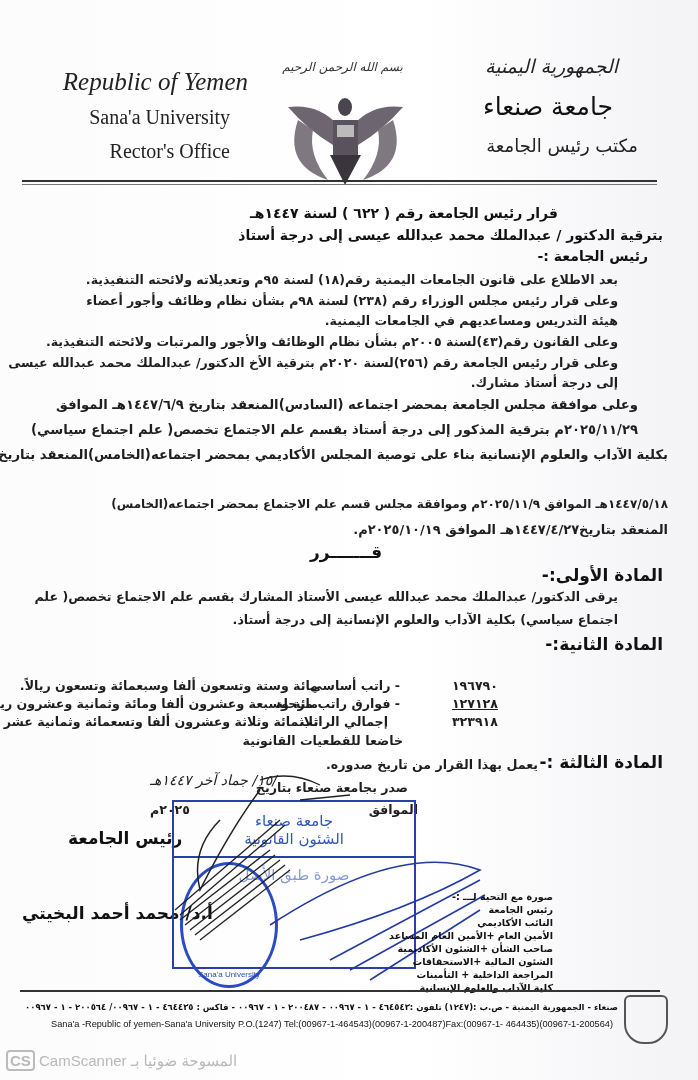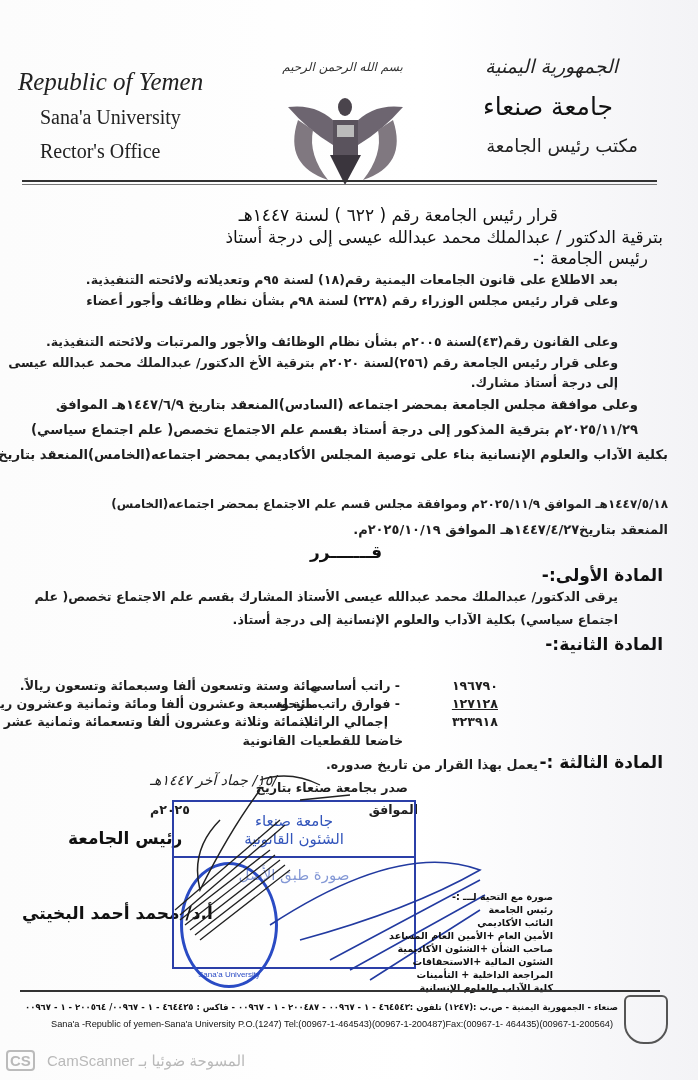--- a/index.html
+++ b/index.html
@@ -4,42 +4,42 @@
 <style>
   html, body { margin: 0; padding: 0; }
   body {
     width: 698px; height: 1080px; overflow: hidden; position: relative;
     background: #fdfdfd;
     font-family: "DejaVu Sans", sans-serif; color: #1a1a1a;
   }
   .page { position: absolute; left: 0; top: 0; width: 698px; height: 1080px;
     background: linear-gradient(90deg, #fcfcfc 0%, #ffffff 60%, #f3f3f6 100%); }
   .abs { position: absolute; }
-  .en { font-family: "Liberation Serif", serif; color: #222; text-align: left; }
+  .en { font-family: "Liberation Serif", serif; color: #222; text-align: right; }
   .en-title { left: 18px; top: 68px; width: 230px; font-size: 25px; font-style: italic; }
   .en-line { left: 40px; width: 190px; font-size: 20px; }
   .ar { direction: rtl; font-family: "DejaVu Sans", sans-serif; }
   .ar-head1 { right: 80px; top: 55px; font-size: 19px; font-style: italic; color: #222; }
   .ar-head2 { right: 85px; top: 92px; font-size: 25px; color: #111; }
   .ar-head3 { right: 60px; top: 135px; font-size: 18px; color: #222; }
   .basmala { left: 260px; top: 60px; width: 165px; text-align: center; font-size: 12px; color: #333; direction: rtl; font-style: italic; }
   .emblem { left: 278px; top: 85px; width: 135px; height: 105px; }
   .rule { left: 22px; width: 635px; height: 2px; background: #333; }
-  .title { right: 48px; font-size: 17px; font-weight: normal; color: #111; white-space: nowrap; }
+  .title { right: 48px; font-size: 14px; font-weight: bold; color: #111; white-space: nowrap; }
   .body { font-size: 12.6px; font-weight: bold; color: #1e1e1e; white-space: nowrap; }
   .hd { font-size: 17px; font-weight: bold; color: #111; }
   .cc { font-size: 9.6px; font-weight: bold; color: #111; line-height: 13px; text-align: right; }
   .stamp-box { left: 385px; top: 800px; width: 140px; height: 150px; border: 2px solid #2b3fa8; }
   .stamp-txt { color: #3355bb; font-size: 15px; text-align: center; direction: rtl; }
   .seal { left: 377px; top: 860px; width: 92px; height: 120px; border: 3px solid #2a4bc4; border-radius: 50%; }
   .footer-ar { right: 80px; top: 1002px; font-size: 8.5px; font-weight: bold; color: #111; white-space: nowrap; }
   .footer-en { right: 85px; top: 1019px; font-size: 9.2px; color: #111; white-space: nowrap; font-family: "Liberation Sans", sans-serif; }
   .logo { right: 30px; top: 995px; width: 40px; height: 45px; border: 2px solid #555; border-radius: 6px 6px 20px 20px; }
   .cs { left: 6px; top: 1050px; font-family: "Liberation Sans", sans-serif; font-size: 15px; color: #b9b9b9; }
-  .cs-badge { display: inline-block; border: 2px solid #bbb; border-radius: 4px; padding: 0 2px; font-weight: bold; margin-right: 8px; }
+  .cs-badge { display: inline-block; border: 2px solid #bbb; border-radius: 4px; padding: 0 2px; font-weight: bold; margin-right: 0; }
 </style>
 </head>
 <body>
 
 <div class="page">
 
   <div class="abs en en-title">Republic of Yemen</div>
   <div class="abs en en-line" style="top:106px">Sana'a University</div>
   <div class="abs en en-line" style="top:140px">Rector's Office</div>
 
@@ -61,20 +61,21 @@
 
   <div class="abs rule" style="top:180px"></div>
   <div class="abs rule" style="top:184px;height:1px;background:#777"></div>
 
   <div class="abs ar title" style="top:205px;right:140px">قرار رئيس الجامعة رقم ( ٦٢٢ ) لسنة ١٤٤٧هـ</div>
   <div class="abs ar title" style="top:227px;right:35px">بترقية الدكتور / عبدالملك محمد عبدالله عيسى إلى درجة أستاذ</div>
   <div class="abs ar title" style="top:248px;right:50px">رئيس الجامعة :-</div>
 
   <div class="abs ar body" style="top:272px;right:80px">بعد الاطلاع على قانون الجامعات اليمنية رقم(١٨) لسنة ٩٥م وتعديلاته ولائحته التنفيذية.</div>
   <div class="abs ar body" style="top:293px;right:80px">وعلى قرار رئيس مجلس الوزراء رقم (٢٣٨) لسنة ٩٨م بشأن نظام وظائف وأجور أعضاء</div>
+  <div class="abs ar body" style="top:313px;right:80px">هيئة التدريس ومساعديهم في الجامعات اليمنية.</div>
   <div class="abs ar body" style="top:334px;right:80px">وعلى القانون رقم(٤٣)لسنة ٢٠٠٥م بشأن نظام الوظائف والأجور والمرتبات ولائحته التنفيذية.</div>
   <div class="abs ar body" style="top:355px;right:80px">وعلى قرار رئيس الجامعة رقم (٢٥٦)لسنة ٢٠٢٠م بترقية الأخ الدكتور/ عبدالملك محمد عبدالله عيسى</div>
   <div class="abs ar body" style="top:375px;right:80px">إلى درجة أستاذ مشارك.</div>
   <div class="abs ar body" style="top:397px;right:60px;font-size:13.2px">وعلى موافقة مجلس الجامعة بمحضر اجتماعه (السادس)المنعقد بتاريخ ١٤٤٧/٦/٩هـ الموافق</div>
   <div class="abs ar body" style="top:422px;right:60px;font-size:13.2px">٢٠٢٥/١١/٢٩م بترقية المذكور إلى درجة أستاذ بقسم علم الاجتماع تخصص( علم اجتماع سياسي)</div>
   <div class="abs ar body" style="top:447px;right:30px;font-size:13.2px">بكلية الآداب والعلوم الإنسانية بناء على توصية المجلس الأكاديمي بمحضر اجتماعه(الخامس)المنعقد بتاريخ</div>
   <div class="abs ar body" style="top:497px;right:30px;font-size:12px">١٤٤٧/٥/١٨هـ الموافق ٢٠٢٥/١١/٩م وموافقة مجلس قسم علم الاجتماع بمحضر اجتماعه(الخامس)</div>
   <div class="abs ar body" style="top:522px;right:30px;font-size:13px">المنعقد بتاريخ١٤٤٧/٤/٢٧هـ الموافق ٢٠٢٥/١٠/١٩م.</div>
 
   <div class="abs ar hd" style="top:542px;left:310px">قـــــــرر</div>

